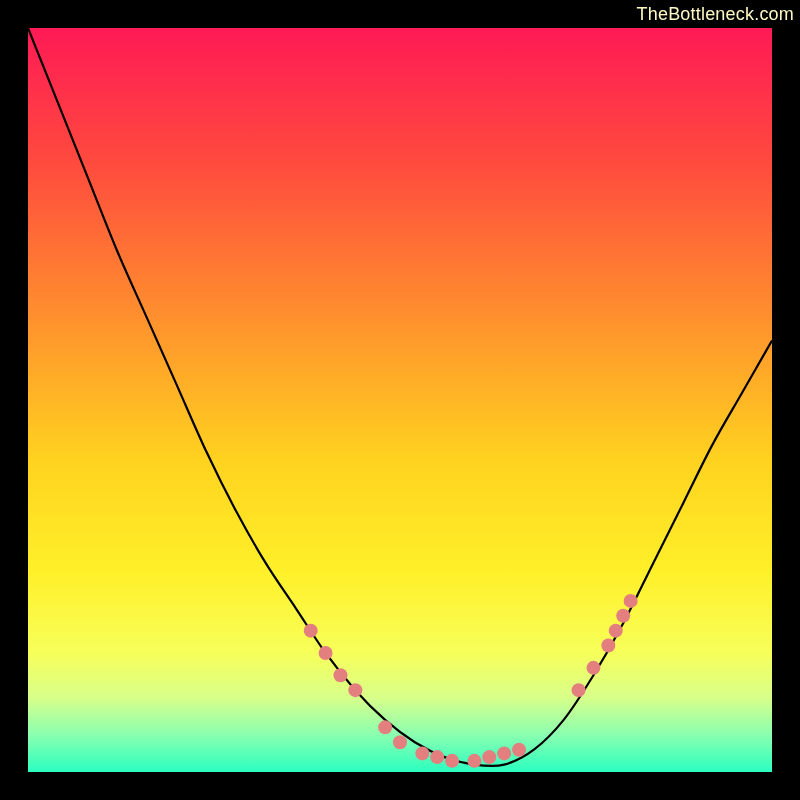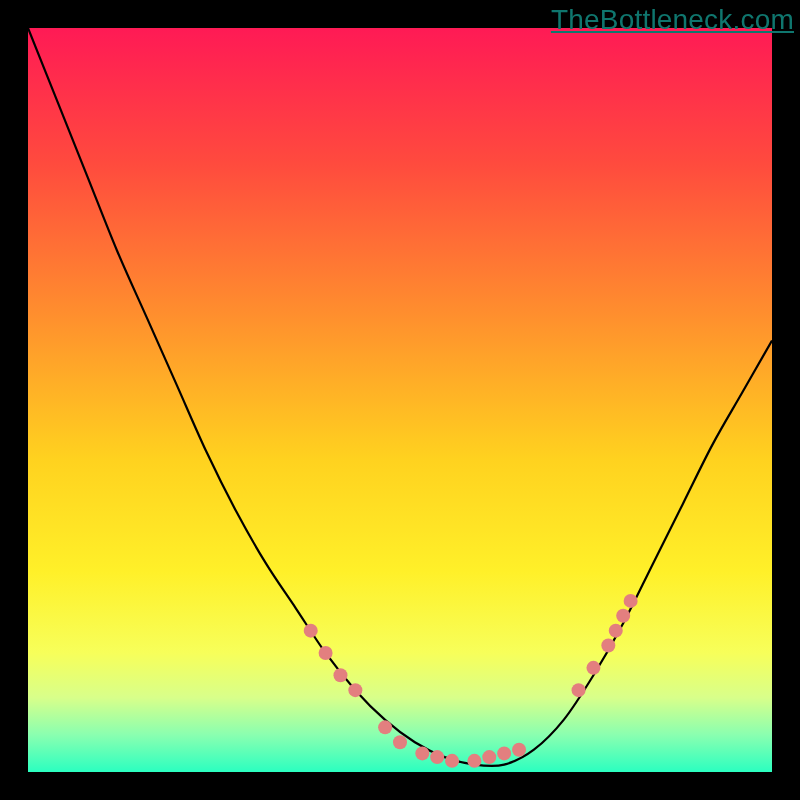--- a/index.html
+++ b/index.html
@@ -24,25 +24,24 @@
     position: absolute;
     left: 0;
     top: 0;
     width: 744px;
     height: 744px;
   }
   .watermark {
     position: absolute;
     top: 4px;
     right: 6px;
-    color: #0f766e;
-    font-size: 28px;
+    color: #fef9c3;
+    font-size: 18px;
     font-weight: 500;
     letter-spacing: 0.2px;
-    text-decoration: underline;
   }
 </style>
 </head>
 <body>
 
 <div class="frame">
   <svg class="plot" viewBox="0 0 744 744" preserveAspectRatio="none">
     <defs>
       <linearGradient id="bg-grad" x1="0" y1="0" x2="0" y2="1">
           <stop offset="0%" stop-color="#ff1a55"></stop>

